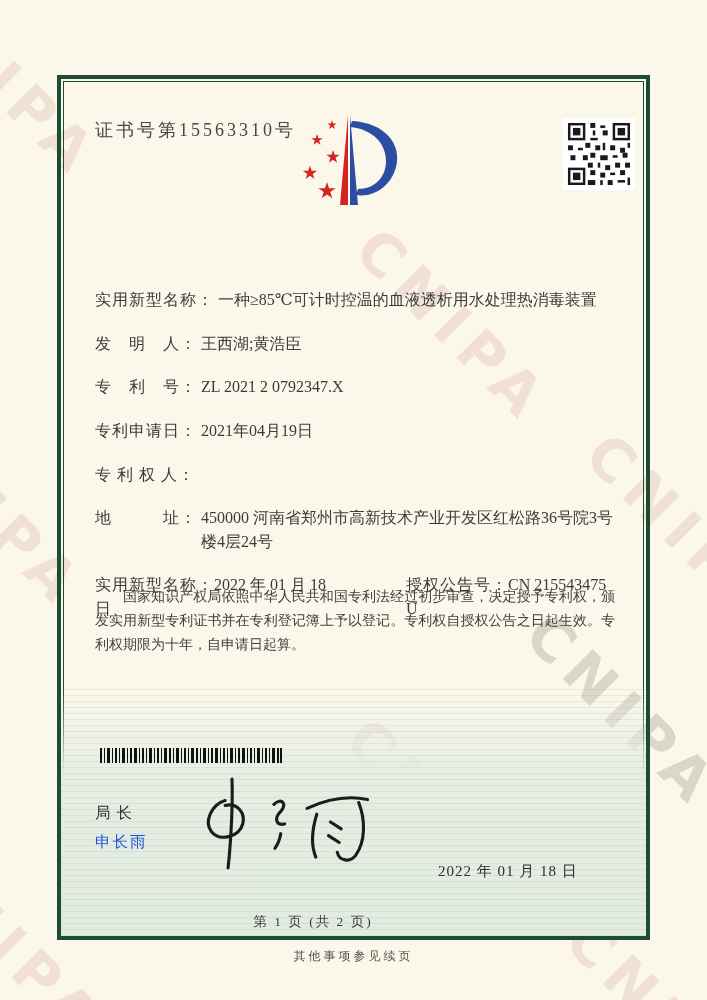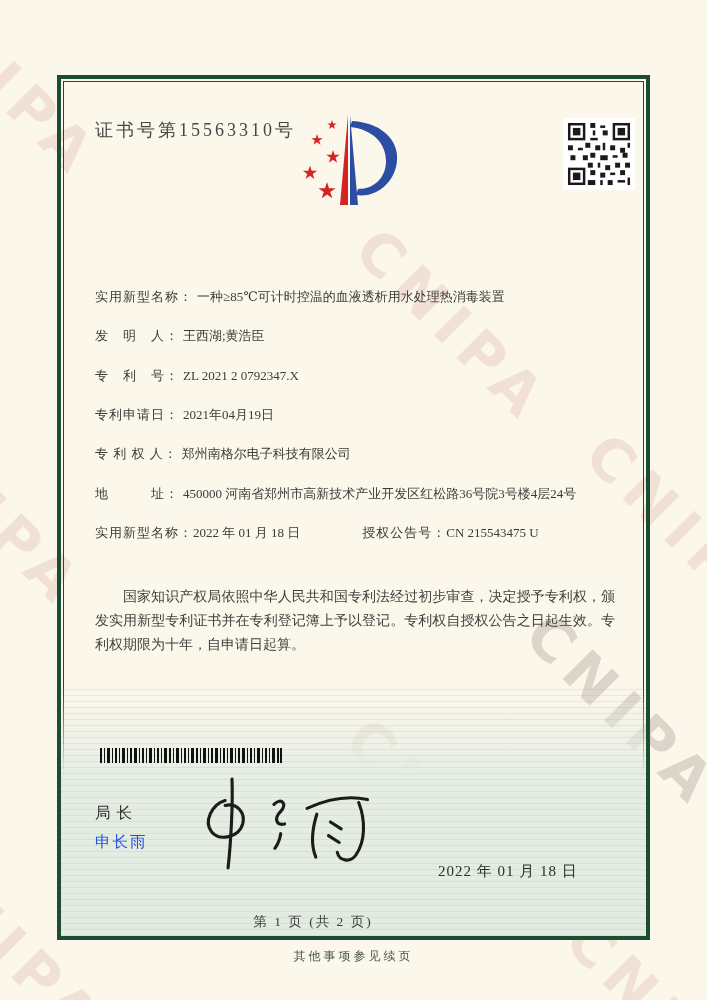--- a/index.html
+++ b/index.html
@@ -40,21 +40,21 @@
   .cert-no{
     position:absolute;left:95px;top:118px;
     font-size:18px;letter-spacing:3px;color:#474747;
   }
   .logo{position:absolute;left:278px;top:112px;width:150px;height:102px;}
   .qr{position:absolute;left:563px;top:118px;width:72px;height:72px;background:#fff;padding:0;}
   .title{
     position:absolute;left:0;top:211px;width:707px;text-align:center;
     font-size:35px;font-weight:bold;color:#141414;letter-spacing:9px;
   }
-  .fields{position:absolute;left:95px;top:288px;width:525px;font-size:13px;}
+  .fields{position:absolute;left:95px;top:288px;width:525px;font-size:16px;}
   .frow{margin-bottom:20.5px;display:flex;align-items:flex-start;line-height:1.45;}
   .frow .lab{white-space:nowrap;letter-spacing:1px;}
   .frow .val{margin-left:4px;max-width:418px;}
   .grant-row{display:flex;gap:0;}
   .grant-row .g2{margin-left:62px;}
   .paras{
     position:absolute;left:95px;top:585px;width:520px;
     font-size:14px;line-height:1.72;color:#3f3f3f;text-align:justify;
   }
   .paras p{margin:0 0 8px 0;text-indent:2em;}
@@ -180,21 +180,20 @@
       <div class="frow">
         <span class="lab">专　利　号：</span>
         <span class="val">ZL 2021 2 0792347.X</span>
       </div>
       <div class="frow">
         <span class="lab">专利申请日：</span>
         <span class="val">2021年04月19日</span>
       </div>
       <div class="frow">
         <span class="lab">专 利 权 人：</span>
-        <span class="val">郑州南格尔电子科技有限公司</span>
       </div>
       <div class="frow">
         <span class="lab">地　　　址：</span>
         <span class="val">450000 河南省郑州市高新技术产业开发区红松路36号院3号楼4层24号</span>
       </div>
       <div class="frow grant-row">
         <span>
           <span class="lab">实用新型名称：</span><span>2022 年 01 月 18 日</span>
         </span>
         <span class="g2">

